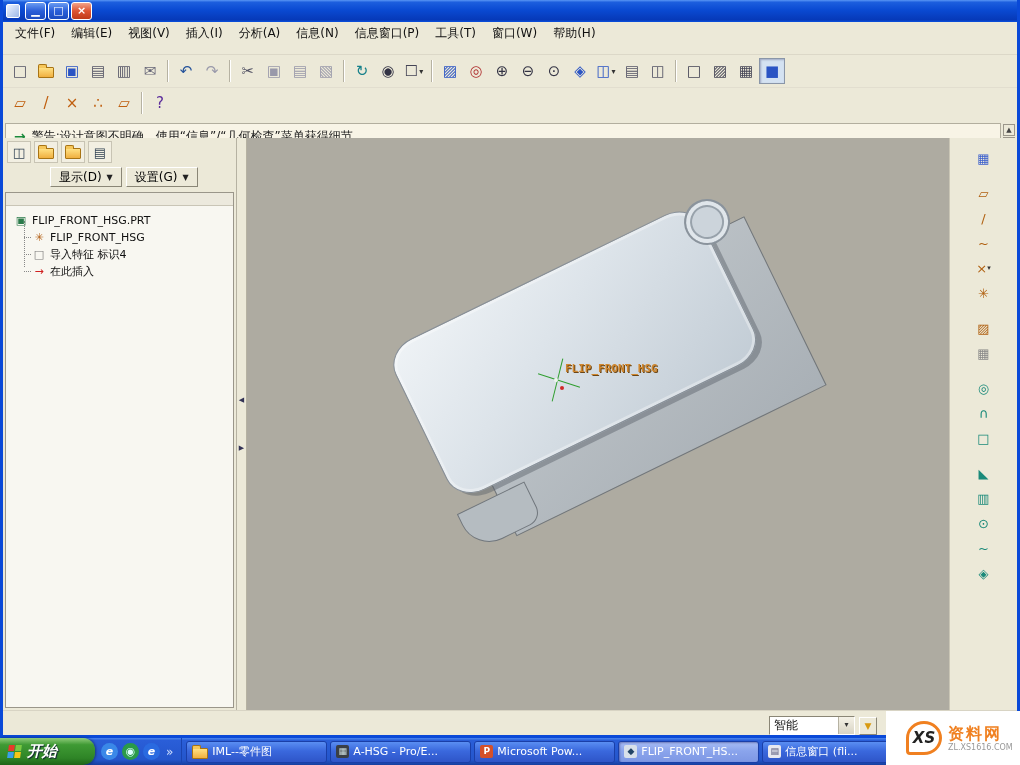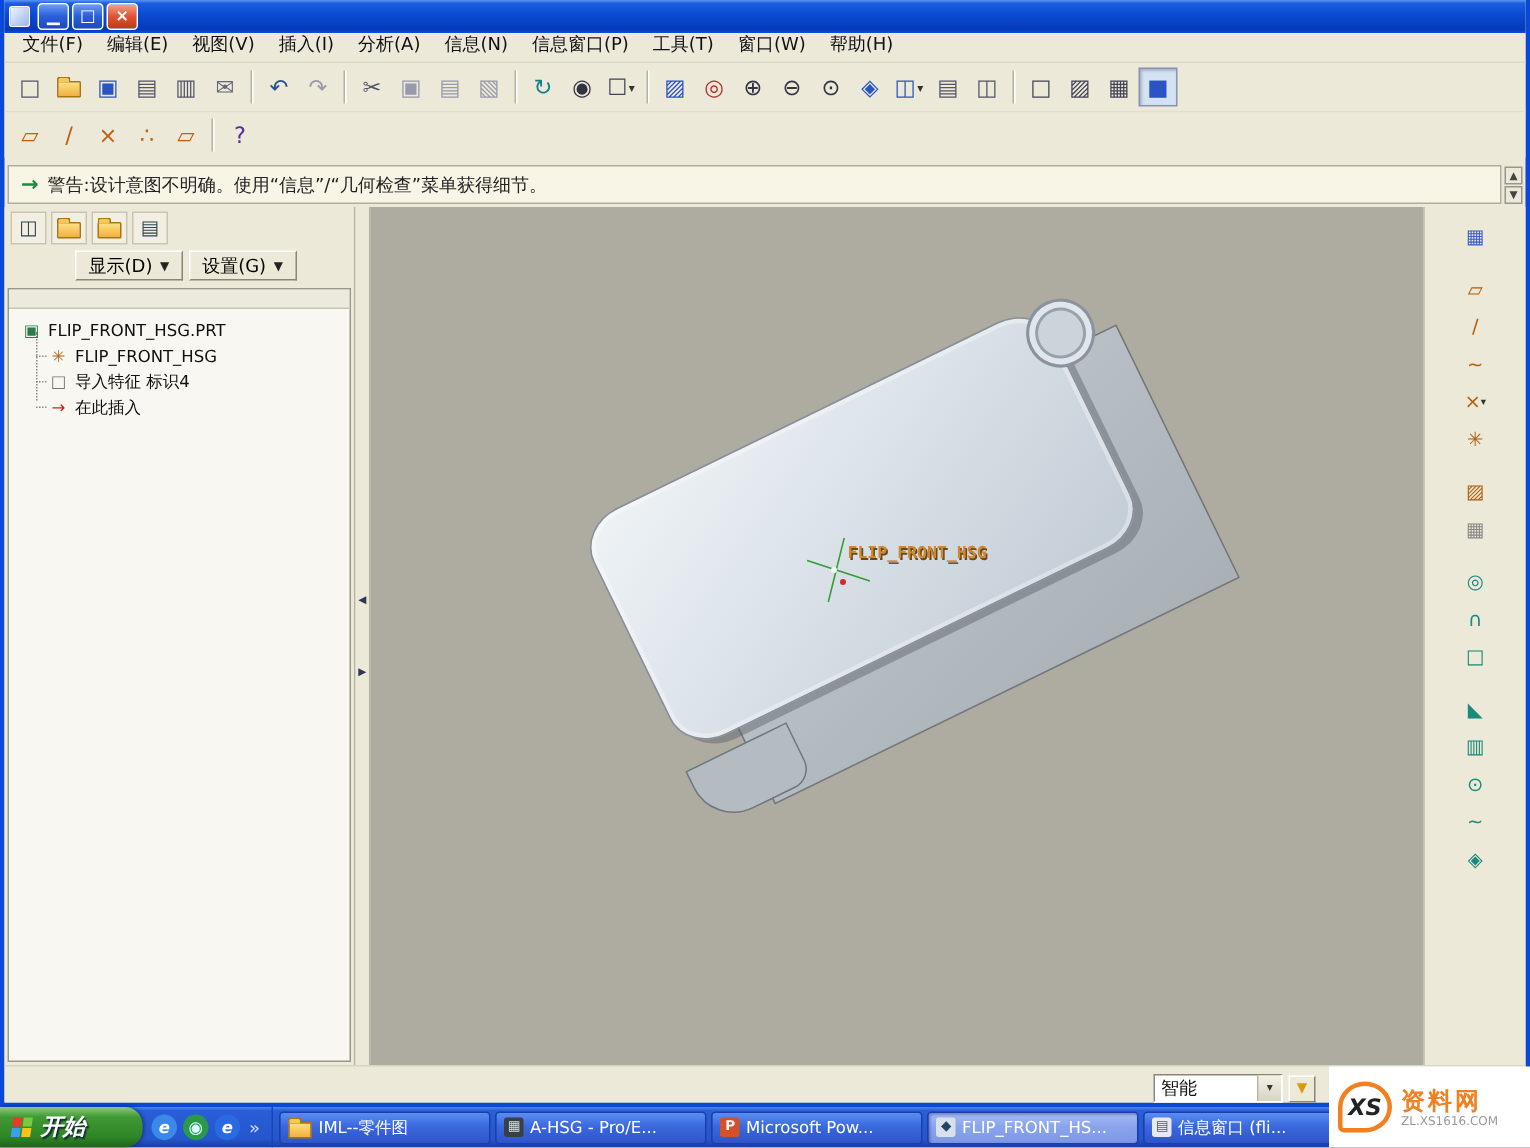--- a/index.html
+++ b/index.html
@@ -12,21 +12,21 @@
 
   .titlebar{height:22px;background:linear-gradient(180deg,#5a96f5 0%,#1c5ede 10%,#0a4ad2 45%,#0639b8 90%,#0a50e0 100%);
             display:flex;align-items:center;gap:5px;padding:0 3px;}
   .app-icon{width:14px;height:14px;background:linear-gradient(135deg,#eef4ff,#9db8e8);border:1px solid #fff;border-radius:2px;}
   .title-text{flex:1;color:#fff;font-weight:bold;font-size:12px;white-space:nowrap;overflow:hidden;text-shadow:1px 1px 1px #013;}
   .win-btns{display:flex;gap:2px;}
   .win-btn{width:21px;height:18px;border:1px solid #fff;border-radius:3px;color:#fff;font-size:11px;line-height:15px;
            text-align:center;background:linear-gradient(180deg,#6a9cf2,#2a5ed8 50%,#1a4ac0);}
   .win-btn.close{background:linear-gradient(180deg,#f2a38a,#dd5432 50%,#c03a18);font-weight:bold;}
 
-  .menubar{height:20px;display:flex;align-items:flex-end;padding-left:4px;background:#ece9d8;border-bottom:1px solid #dcd8c8;}
+  .menubar{height:33px;display:flex;align-items:flex-start;padding-left:4px;background:#ece9d8;border-bottom:1px solid #dcd8c8;}
   .menu-item{padding:3px 8px;font-size:12px;color:#111;}
 
   .toolbar{display:flex;align-items:center;padding:2px 4px;background:#ece9d8;}
   .toolbar.row1{height:33px;border-bottom:1px solid #e2decf;}
   .toolbar.row2{height:30px;}
   .tb-btn{width:26px;height:26px;display:flex;align-items:center;justify-content:center;position:relative;border:1px solid transparent;}
   .tb-btn .glyph{font-size:15px;line-height:1;}
   .tb-btn.selected{border:1px solid #8a96a8;background:#d4e2f2;box-shadow:inset 1px 1px 2px rgba(0,0,60,.25);}
   .tb-btn .dd{font-size:8px;color:#333;margin-left:1px;}
   .tb-sep{width:2px;height:22px;border-left:1px solid #b6b2a2;border-right:1px solid #fff;margin:0 4px;}
@@ -124,21 +124,21 @@
          font-size:9px;font-weight:bold;line-height:1;flex:0 0 auto;}
 
   
   .folder{width:16px;height:11px;background:linear-gradient(#ffe082,#f0b040);border:1px solid #a87414;
           border-radius:1px;position:relative;display:inline-block;margin-top:3px;flex:0 0 auto;}
   .folder::before{content:"";position:absolute;left:-1px;top:-4px;width:7px;height:3px;background:#f6c75a;
                   border:1px solid #a87414;border-bottom:none;border-radius:2px 2px 0 0;}
 
   
   .watermark{position:absolute;right:0;bottom:0;width:134px;height:54px;background:#fff;z-index:60;
-             display:flex;align-items:center;gap:6px;padding:4px 6px;}
+             display:flex;align-items:center;gap:6px;padding:4px 20px;}
   .wm-circle{width:36px;height:34px;border:3px solid #f08020;border-radius:50% 50% 50% 4px;display:flex;
              align-items:center;justify-content:center;font-weight:bold;font-style:italic;font-size:15px;color:#222;flex:0 0 auto;}
   .wm-col{display:flex;flex-direction:column;line-height:1.2;}
   .wm-name{color:#f08020;font-weight:bold;font-size:16px;letter-spacing:2px;}
   .wm-url{color:#999;font-size:8px;}
 </style>
 </head>
 <body>
 
 <div class="screen">

